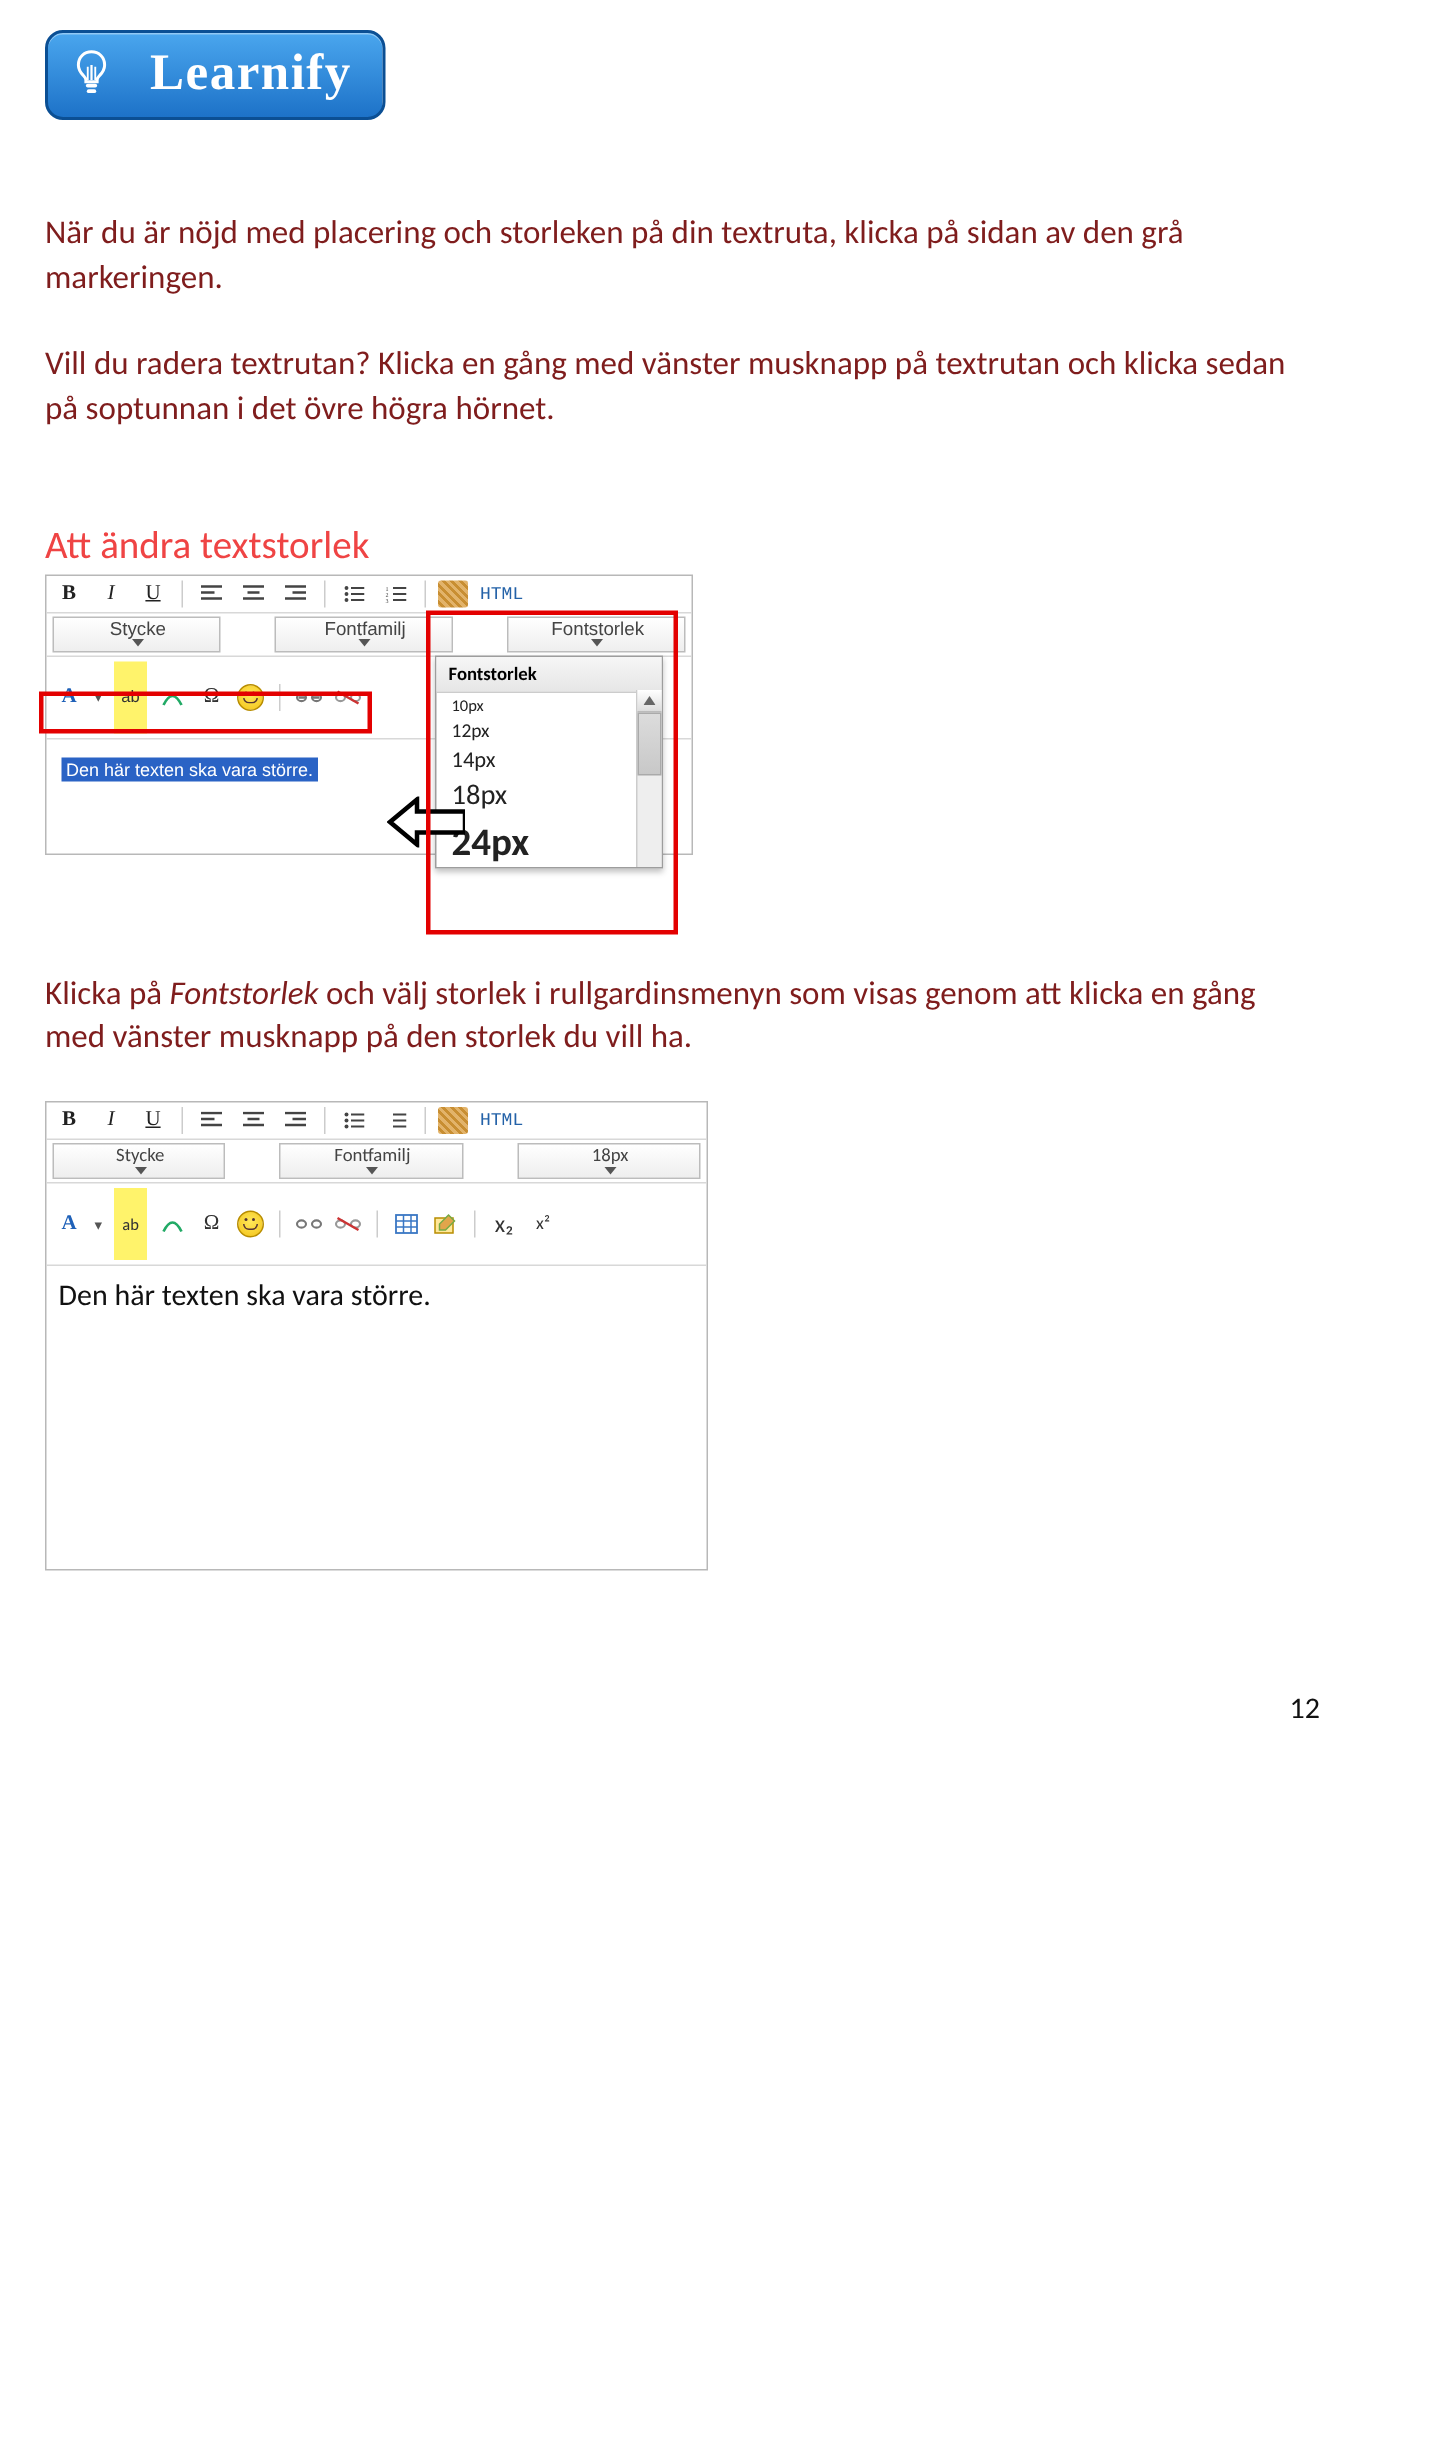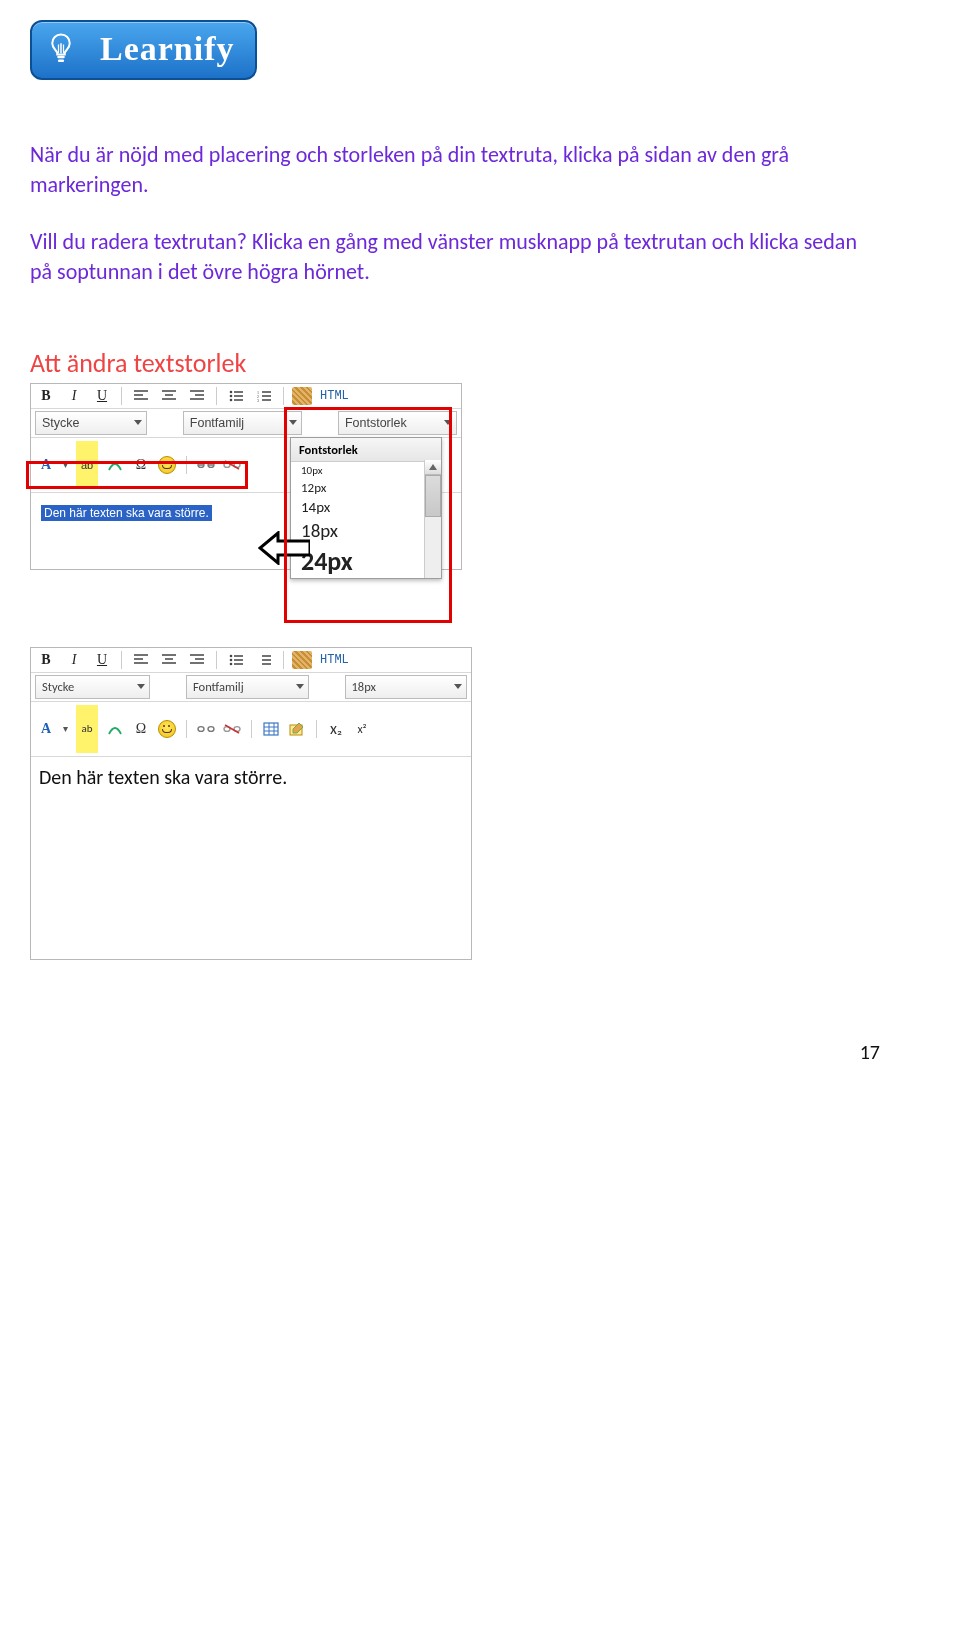--- a/index.html
+++ b/index.html
@@ -34,21 +34,21 @@
   .logo-text {
     color: #fff;
     font-size: 34px;
     font-weight: 600;
     font-family: Georgia, serif;
     letter-spacing: 1px;
   }
   .body-para {
     font-size: 22px;
     line-height: 1.35;
-    color: #6d28d9;
+    color: #7f1d1d;
     margin: 0 0 28px 0;
   }
   .section-heading {
     color: #ef4444;
     font-size: 26px;
     font-weight: 500;
     margin: 60px 0 4px 0;
   }
   
   .editor {
@@ -84,27 +84,27 @@
     font-family: Liberation Mono, monospace;
   }
   .tb-bag {
     width: 20px; height: 18px;
     background: repeating-linear-gradient(45deg,#e2b36a,#e2b36a 2px,#c88e32 2px,#c88e32 4px);
     border-radius: 2px;
   }
   .dd {
     display: flex;
     align-items: center;
-    justify-content: space-between;
     border: 1px solid #bcbcbc;
     height: 22px;
     padding: 0 4px 0 6px;
     background: linear-gradient(#fff,#eee);
     font-size: 12.5px;
     color: #444;
+    flex-direction: column;
   }
   .dd .caret {
     width: 0; height: 0;
     border-left: 4px solid transparent;
     border-right: 4px solid transparent;
     border-top: 5px solid #555;
   }
   .dd-small { width: 110px; }
   .dd-med { width: 118px; margin-left: 30px; }
   .row3-icons { gap: 8px; padding: 3px 6px; }
@@ -334,20 +334,23 @@
     <div class="size-arrow">
       <svg viewBox="0 0 52 34">
           <path d="M52 10 H20 V2 L2 17 L20 32 V24 H52 Z" fill="#fff" stroke="#000" stroke-width="3"></path>
         </svg>
     </div>
 
     <div class="highlight-box hl-fontsize"></div>
     <div class="highlight-box hl-selected"></div>
   </div>
 
+  <p class="body-para">
+    <span>Klicka på </span><span class="italic">Fontstorlek</span><span> och välj storlek i rullgardinsmenyn som visas genom att klicka en gång med vänster musknapp på den storlek du vill ha.</span>
+  </p>
 
   
   <div class="editor2">
     <div class="editor-row">
       <span class="tb-btn" style="font-weight:bold">B</span>
       <span class="tb-btn" style="font-style:italic">I</span>
       <span class="tb-btn" style="text-decoration:underline">U</span>
       <span class="tb-sep"></span>
       <span class="tb-btn">
           <svg width="14" height="12">
@@ -437,14 +440,14 @@
             <path d="M10 1l4 4-6 6-4 0 0-4z" fill="#e2a54b" stroke="#7a4"></path>
           </svg>
         </span>
       <span class="tb-sep"></span>
       <span class="mini" style="font-size:16px">x₂</span>
       <span class="mini" style="font-size:12px">x²</span>
     </div>
     <div class="content-big">Den här texten ska vara större.</div>
   </div>
 
-  <div class="page-number">17</div>
+  <div class="page-number">12</div>
 </div>
 
 </body></html>

